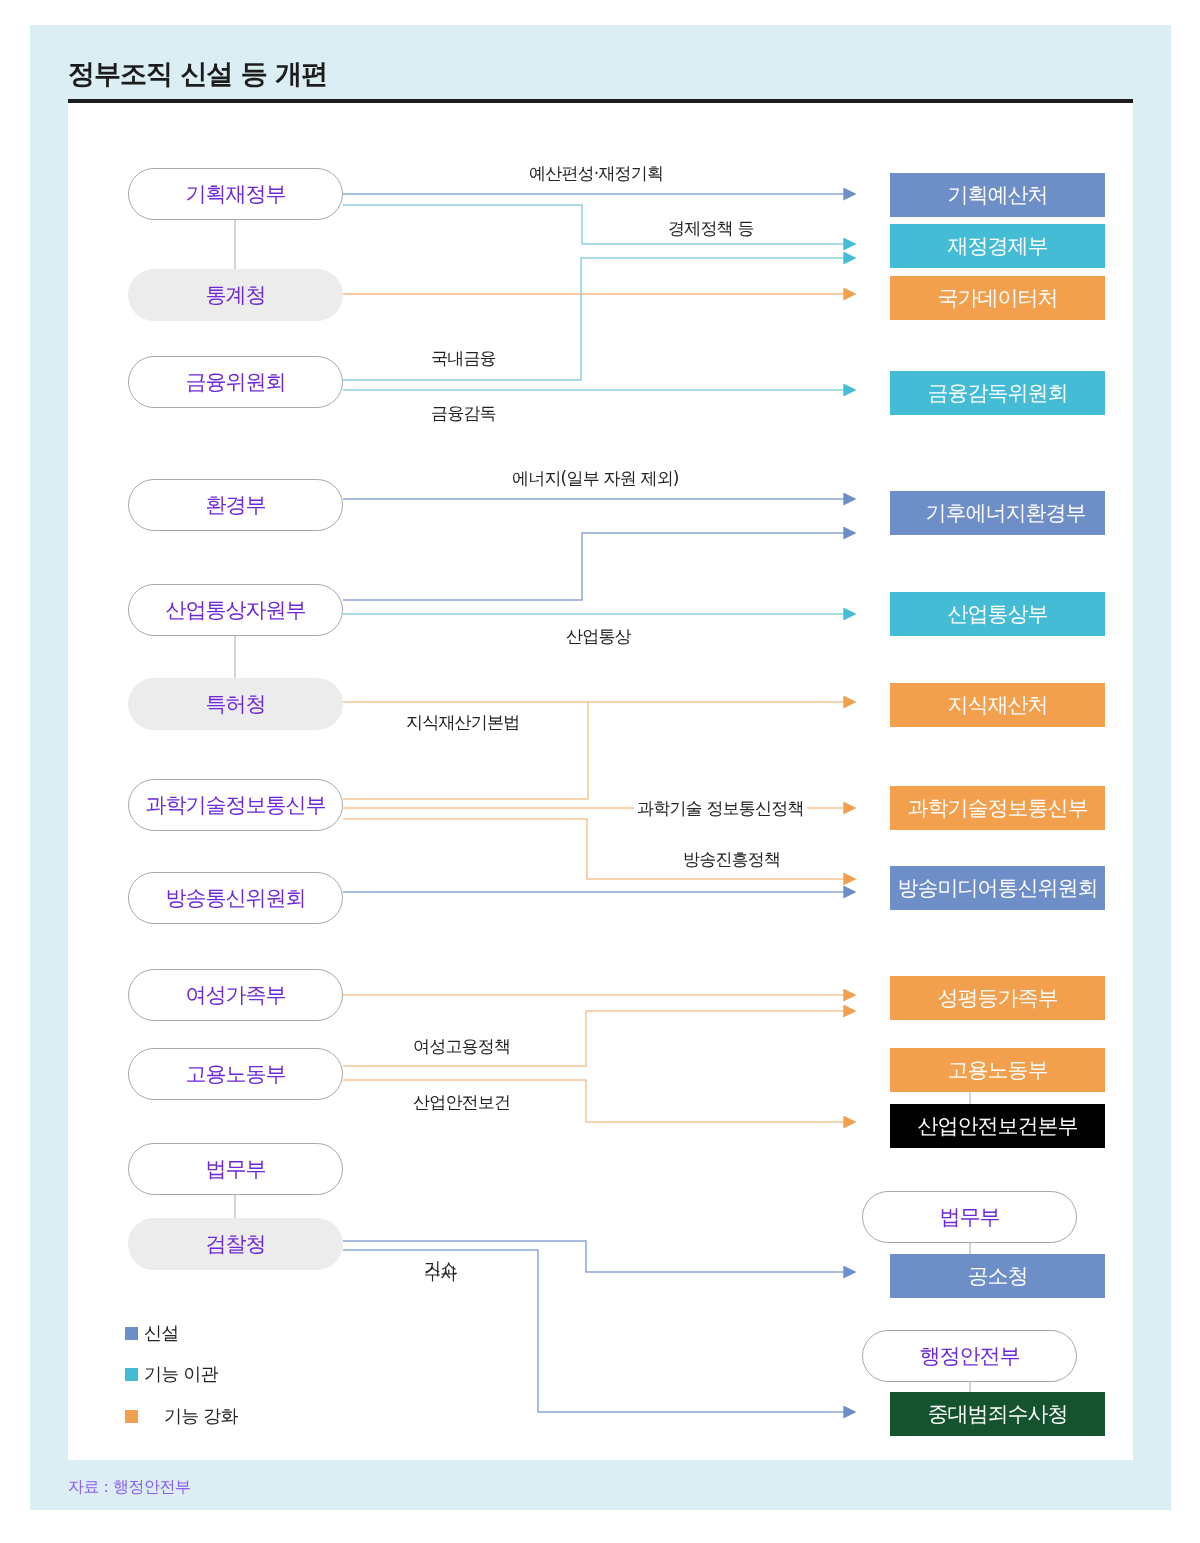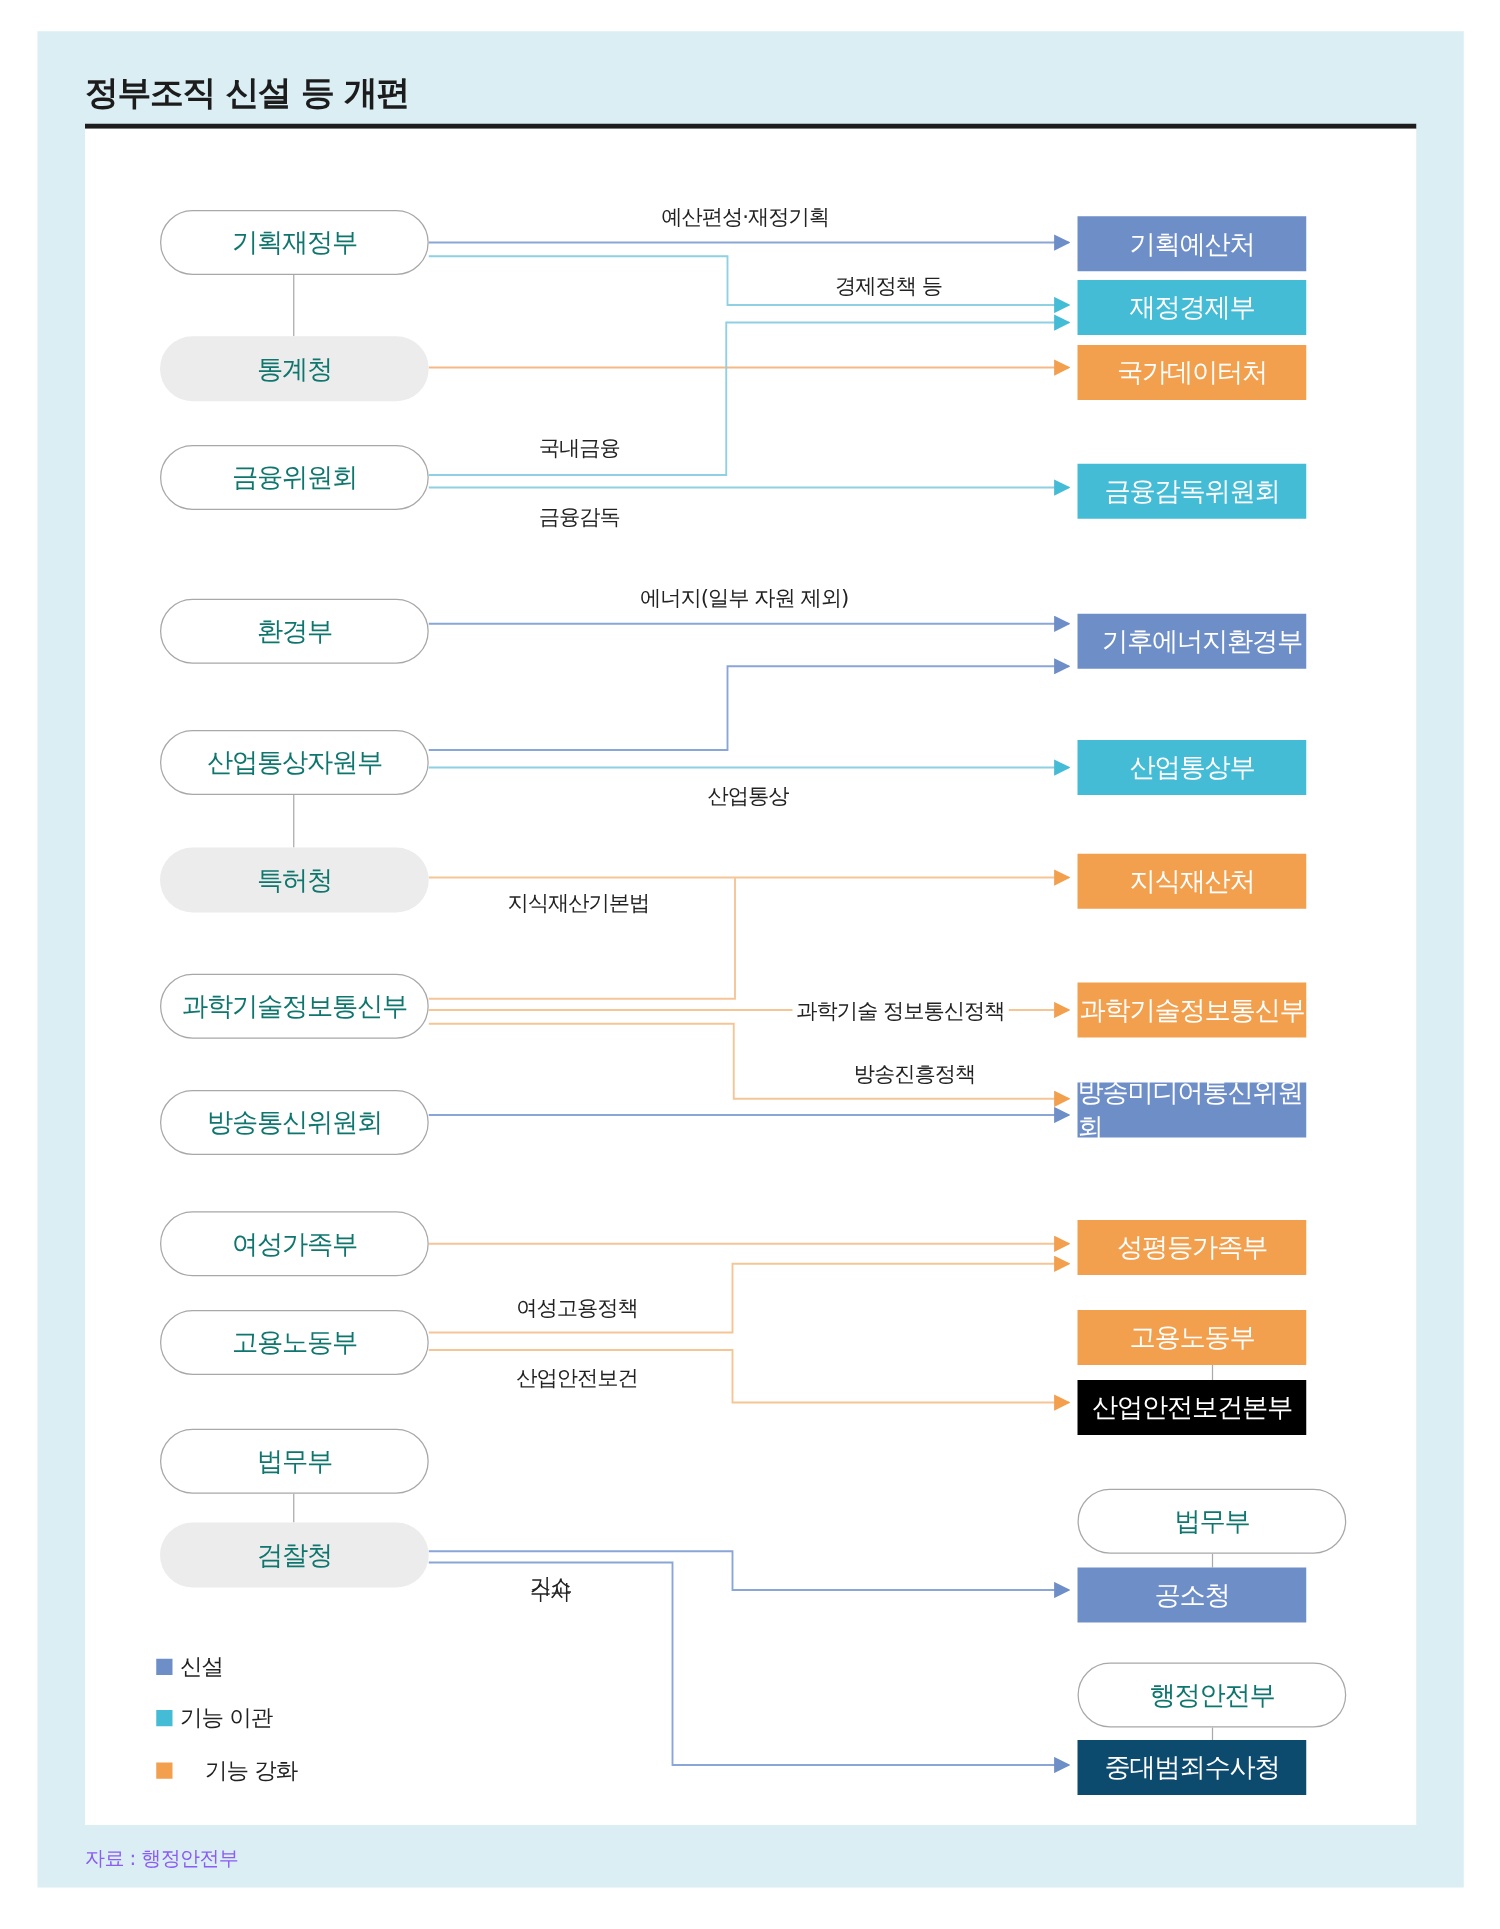--- a/index.html
+++ b/index.html
@@ -5,25 +5,25 @@
   * { margin: 0; padding: 0; box-sizing: border-box; }
   html, body { width: 1200px; height: 1543px; background: #ffffff; overflow: hidden; }
   body { position: relative; font-family: "DejaVu Sans", "Liberation Sans", sans-serif; color: #222; }
   .panel { position: absolute; left: 30px; top: 25px; width: 1141px; height: 1485px; background: #daeef4; }
   .title { position: absolute; left: 68px; top: 56px; font-size: 27px; font-weight: bold; letter-spacing: -1px; color: #1c1c1c; }
   .title-rule { position: absolute; left: 68px; top: 99px; width: 1065px; height: 4px; background: #1d1d1d; }
   .canvas { position: absolute; left: 68px; top: 103px; width: 1065px; height: 1357px; background: #ffffff; }
   .source { position: absolute; left: 68px; top: 1477px; font-size: 16px; color: #8b5cf6; letter-spacing: -0.5px; }
 
   .pill { position: absolute; display: flex; align-items: center; justify-content: center;
-          height: 52px; border-radius: 26px; font-size: 21px; color: #0f766e; letter-spacing: -1px; }
+          height: 52px; border-radius: 26px; font-size: 21px; color: #6d28d9; letter-spacing: -1px; }
   .pill.old { background: #fff; border: 1.3px solid #a8a8a8; }
   .pill.agency { background: #ececec; border: none; }
   .box { position: absolute; display: flex; align-items: center; justify-content: center;
-         width: 183px; height: 44px; color: #fff; font-size: 21px; letter-spacing: -1px; }
+         width: 215px; height: 44px; color: #fff; font-size: 21px; letter-spacing: -1px; margin-left: 28px; }
   .lbl { position: absolute; font-size: 17px; color: #222; white-space: nowrap; letter-spacing: -0.8px; background: transparent; }
   .lbl.bg { background: #fff; padding: 0 3px; }
   svg.links { position: absolute; left: 0; top: 0; width: 1200px; height: 1543px; pointer-events: none; }
   .legend { position: absolute; left: 125px; font-size: 18px; display: flex; align-items: center; gap: 6px; letter-spacing: -0.8px; }
   .legend .sw { width: 13px; height: 13px; display: inline-block; }
 </style>
 </head>
 <body>
 
 <div class="panel"></div>
@@ -158,21 +158,21 @@
   </div>
 <div class="pill old" style="left:862px;top:1191px;width:215px;">
     <span>법무부</span>
   </div>
 <div class="box" style="left:862px;top:1254px;background:#6e8ec8;">
     <span>공소청</span>
   </div>
 <div class="pill old" style="left:862px;top:1330px;width:215px;">
     <span>행정안전부</span>
   </div>
-<div class="box" style="left:862px;top:1392px;background:#0c4a6e;">
+<div class="box" style="left:862px;top:1392px;background:#14532d;">
     <span>중대범죄수사청</span>
   </div>
 
 <div class="lbl" style="left:529px;top:162px;">예산편성·재정기획</div>
 <div class="lbl" style="left:668px;top:217px;">경제정책 등</div>
 <div class="lbl" style="left:431px;top:347px;">국내금융</div>
 <div class="lbl" style="left:431px;top:402px;">금융감독</div>
 <div class="lbl" style="left:512px;top:467px;">에너지(일부 자원 제외)</div>
 <div class="lbl" style="left:566px;top:625px;">산업통상</div>
 <div class="lbl" style="left:406px;top:711px;">지식재산기본법</div>

